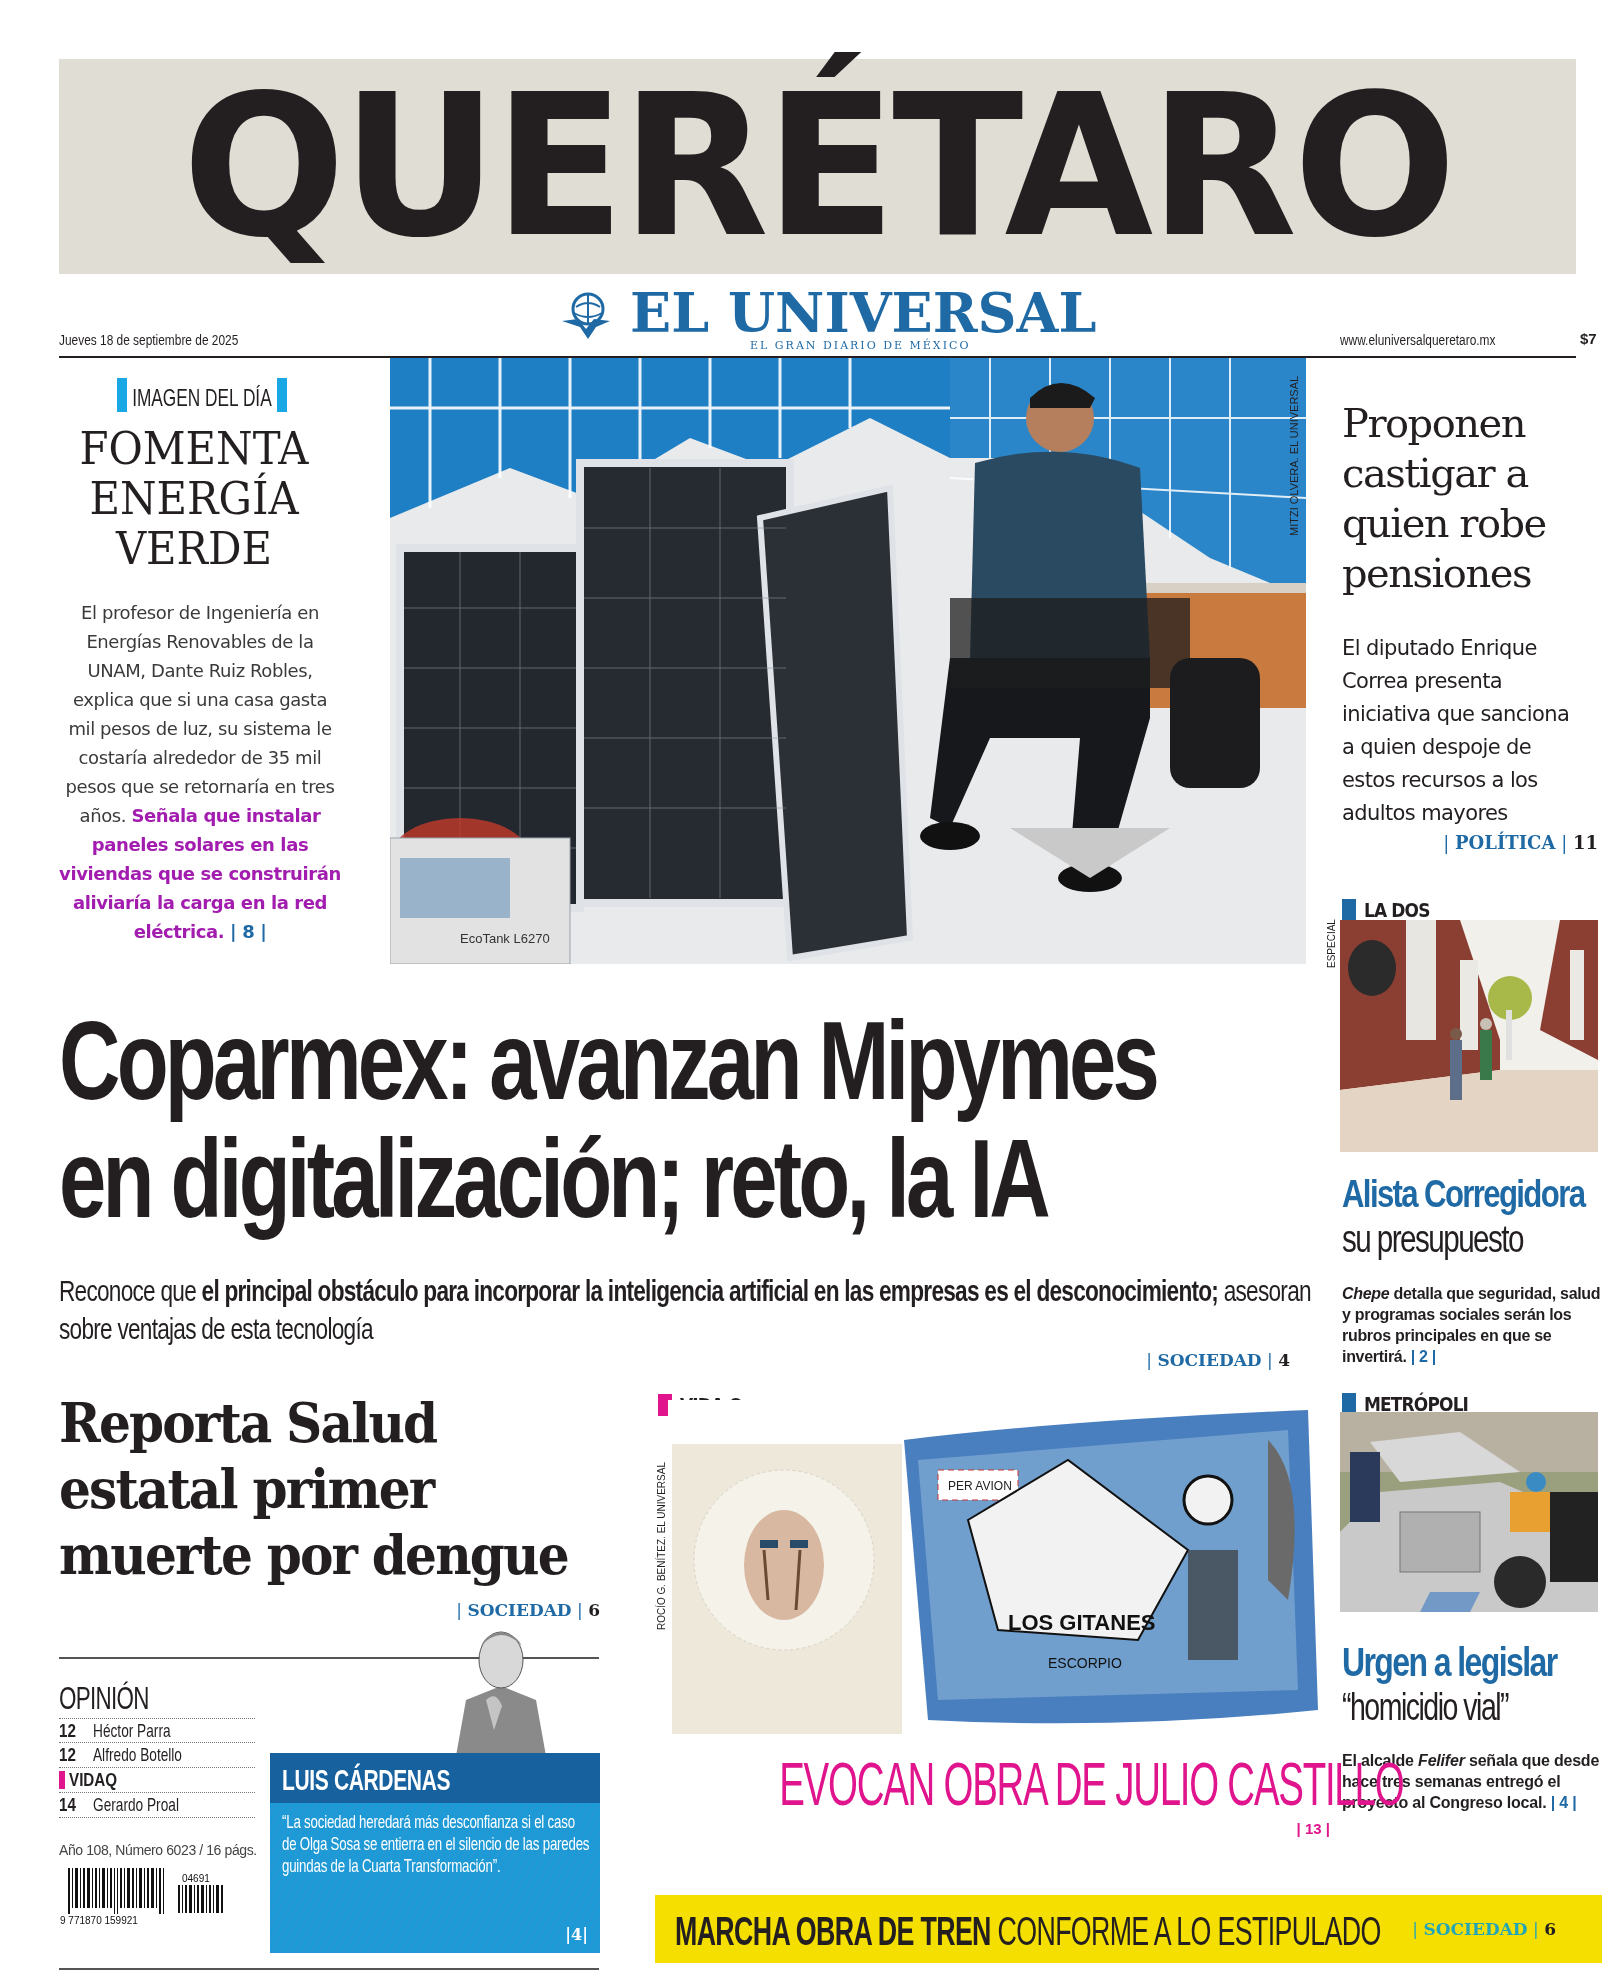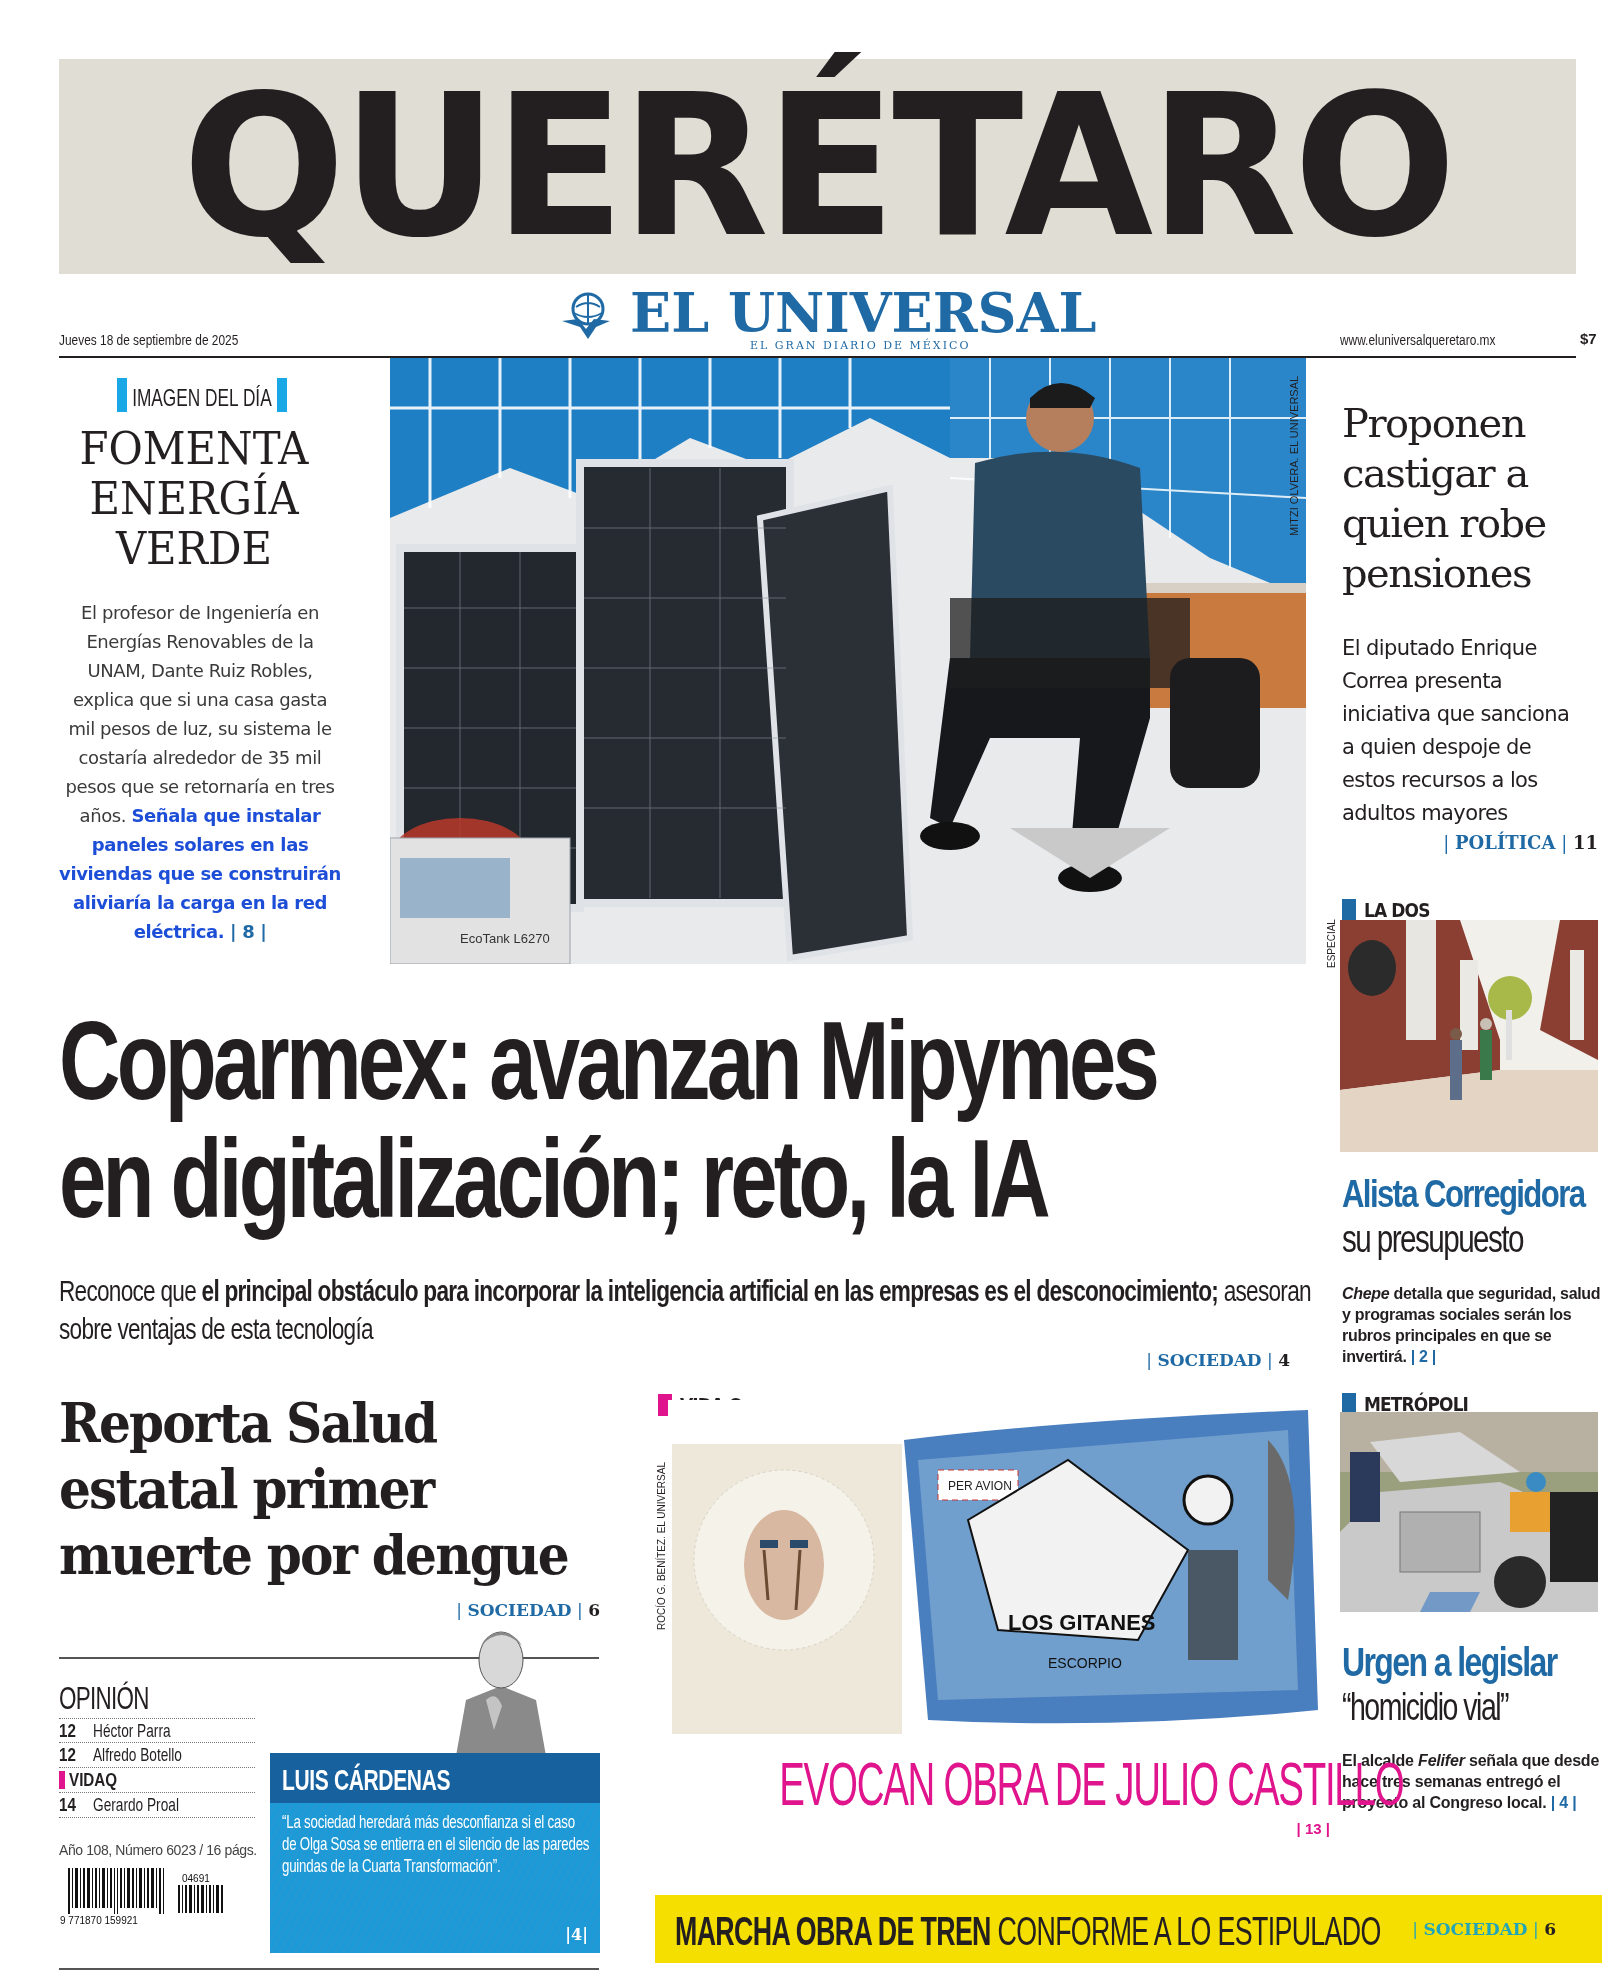--- a/index.html
+++ b/index.html
@@ -20,21 +20,21 @@
   .website { left: 1340px; top: 332px; font-size: 14px; color: #231f20; transform: scaleX(0.85); transform-origin: left; white-space: nowrap; }
   .price { left: 1580px; top: 330px; font-size: 15px; font-weight: bold; color: #231f20; }
   .rule-top { left: 59px; top: 356px; width: 1517px; height: 2px; background: #231f20; }
 
   
   .kicker-idd { left: 117px; top: 380px; height: 32px; display: flex; align-items: flex-end; gap: 8px; }
   .kicker-bar { width: 10px; height: 34px; background: #1aa7e6; display: inline-block; }
   .kicker-idd span.t { font-size: 24px; color: #231f20; transform: scaleX(0.72); display: inline-block; letter-spacing: 0; white-space: nowrap; margin: 0 -30px; }
   .idd-title { left: 59px; top: 424px; width: 270px; text-align: center; font-family: "DejaVu Serif", serif; font-size: 44px; line-height: 50px; color: #231f20; transform: scaleX(0.95); }
   .idd-body { left: 59px; top: 598px; width: 282px; text-align: center; font-family: "DejaVu Sans", sans-serif; font-size: 18px; line-height: 29px; color: #3a3a3a; letter-spacing: -0.4px; }
-  .idd-body b { color: #1d4ed8; }
+  .idd-body b { color: #a21caf; }
   .pageref { color: #1f6aa5; font-weight: bold; }
 
   
   .main-photo { left: 390px; top: 358px; width: 916px; height: 606px; background: #e6e7e9; overflow: hidden; }
   .credit-vertical { font-size: 11px; color: #231f20; white-space: nowrap; transform: rotate(-90deg); transform-origin: left top; }
   .proponen-title { left: 1342px; top: 398px; width: 240px; font-family: "DejaVu Serif", serif; font-size: 40px; line-height: 50px; color: #231f20; letter-spacing: -1.5px; }
   .proponen-body { left: 1342px; top: 632px; width: 240px; font-family: "DejaVu Sans", sans-serif; font-size: 21px; line-height: 33px; color: #231f20; letter-spacing: -0.6px; }
   .proponen-ref { left: 1342px; top: 832px; width: 256px; text-align: right; font-family: "DejaVu Serif", serif; font-size: 18px; font-weight: bold; color: #1f6aa5; }
   .proponen-ref .n { color: #231f20; }
   .proponen-ref .bar { color: #1f6aa5; font-weight: normal; }

